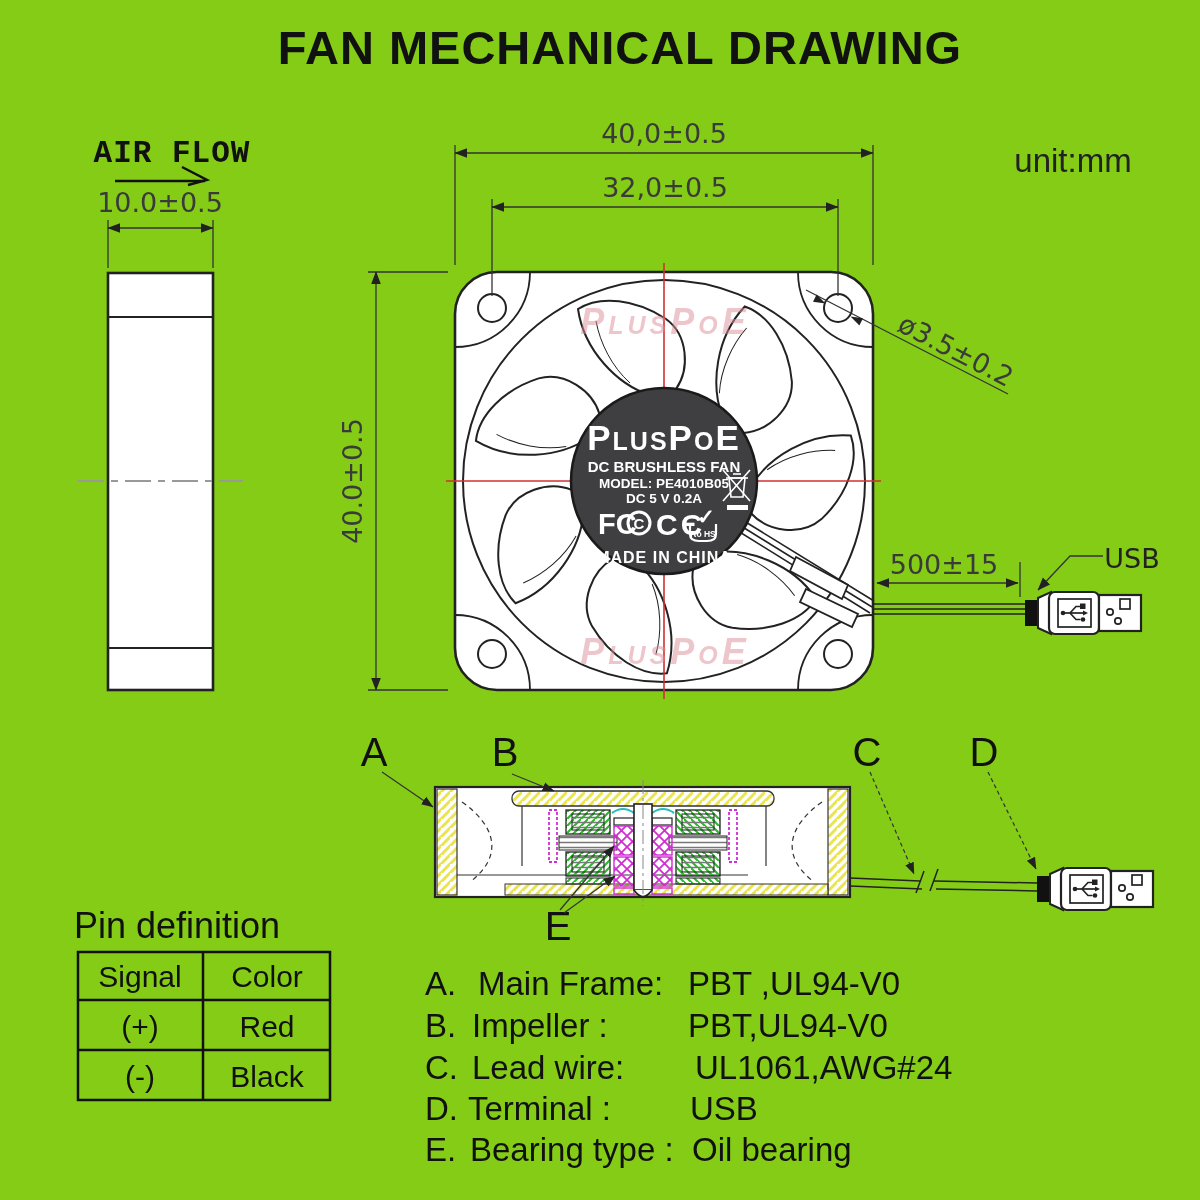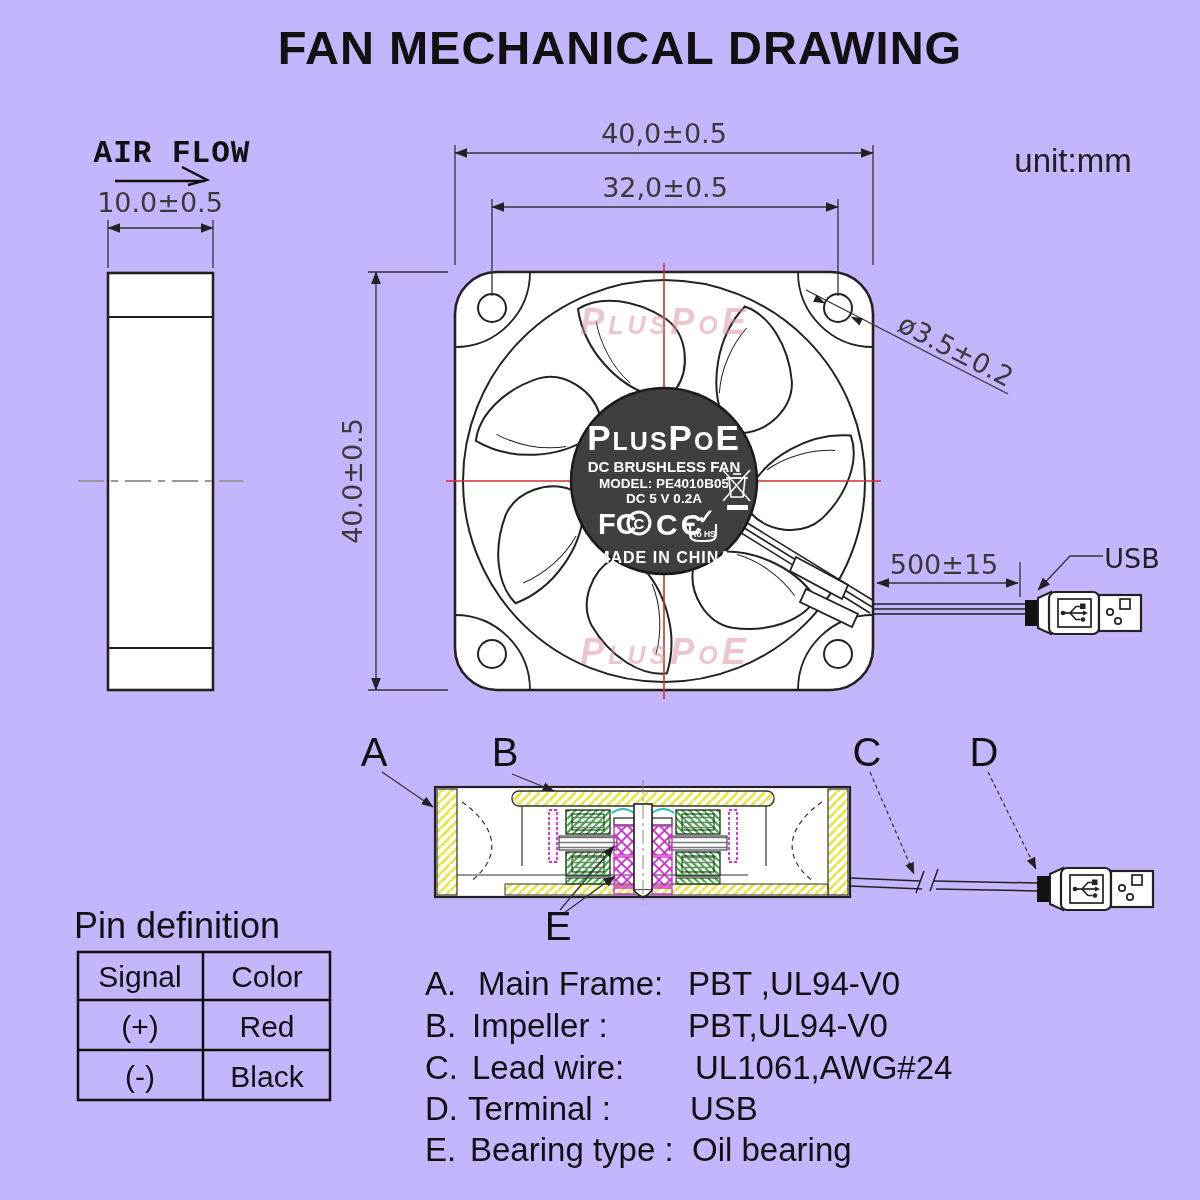--- a/index.html
+++ b/index.html
@@ -1,16 +1,16 @@
 <!DOCTYPE html>
 <html><head>
 <meta charset="utf-8">
 <style>
   html,body{margin:0;padding:0;background:#fff;}
-  #canvas{position:relative;width:1200px;height:1200px;background:#c4b5fd;overflow:hidden;}
+  #canvas{position:relative;width:1200px;height:1200px;background:#84cc16;overflow:hidden;}
   svg{position:absolute;left:0;top:0;}
   text{user-select:none;}
   .title{font-family:"Liberation Sans",sans-serif;font-weight:bold;font-size:47px;fill:#111;letter-spacing:1px;text-anchor:middle;}
   .dim{font-family:"DejaVu Sans",sans-serif;font-size:27px;fill:#3a3a3a;text-anchor:middle;}
   .mono{font-family:"Liberation Mono",monospace;font-weight:bold;font-size:31px;fill:#111;text-anchor:middle;letter-spacing:1px;}
   .unit{font-family:"Liberation Sans",sans-serif;font-size:33px;fill:#222;text-anchor:middle;}
   .letter{font-family:"Liberation Sans",sans-serif;font-size:40px;fill:#111;text-anchor:middle;}
   .list{font-family:"Liberation Sans",sans-serif;font-size:33px;fill:#111;}
   .pintitle{font-family:"Liberation Sans",sans-serif;font-size:36px;fill:#111;}
   .cell{font-family:"Liberation Sans",sans-serif;font-size:30px;fill:#111;text-anchor:middle;}

